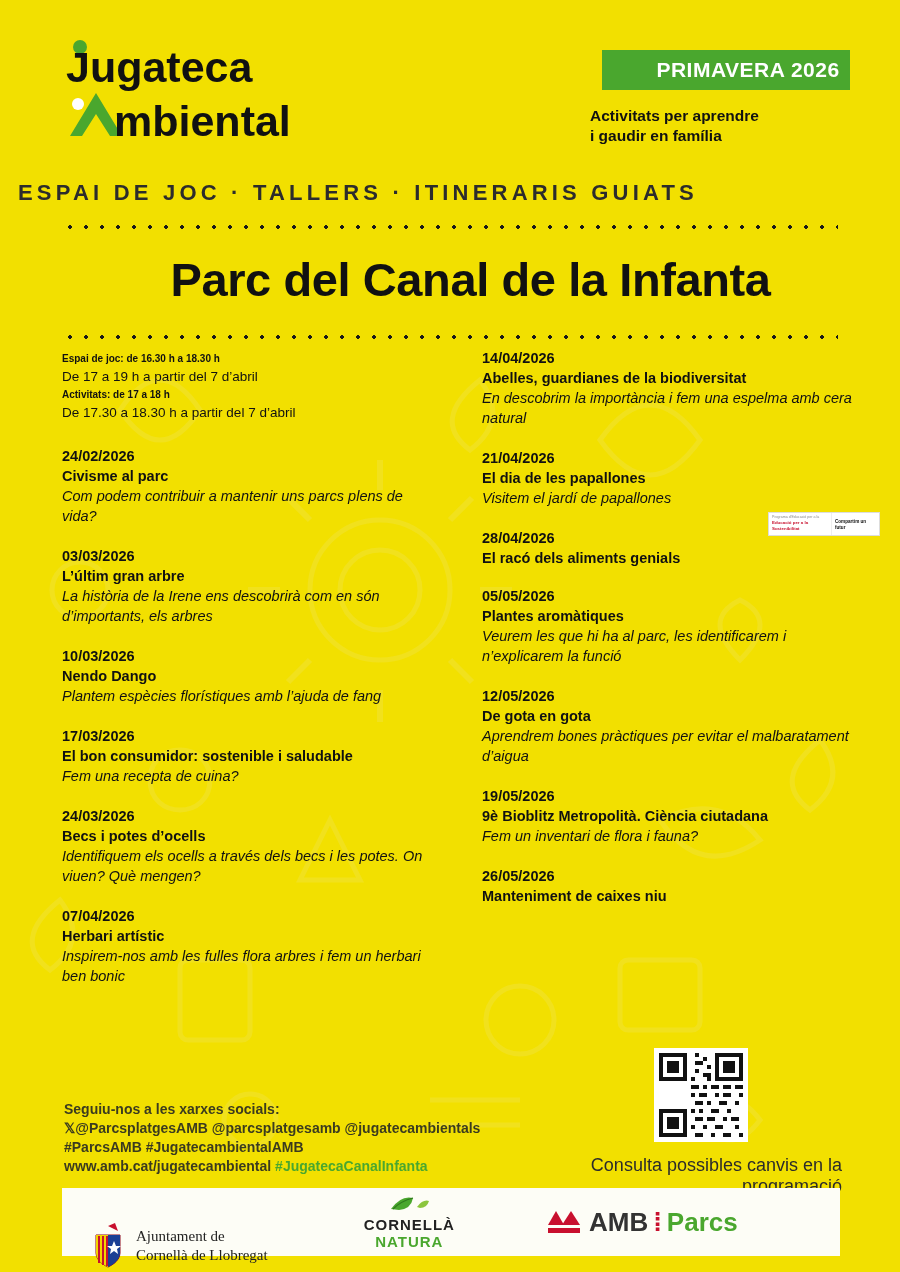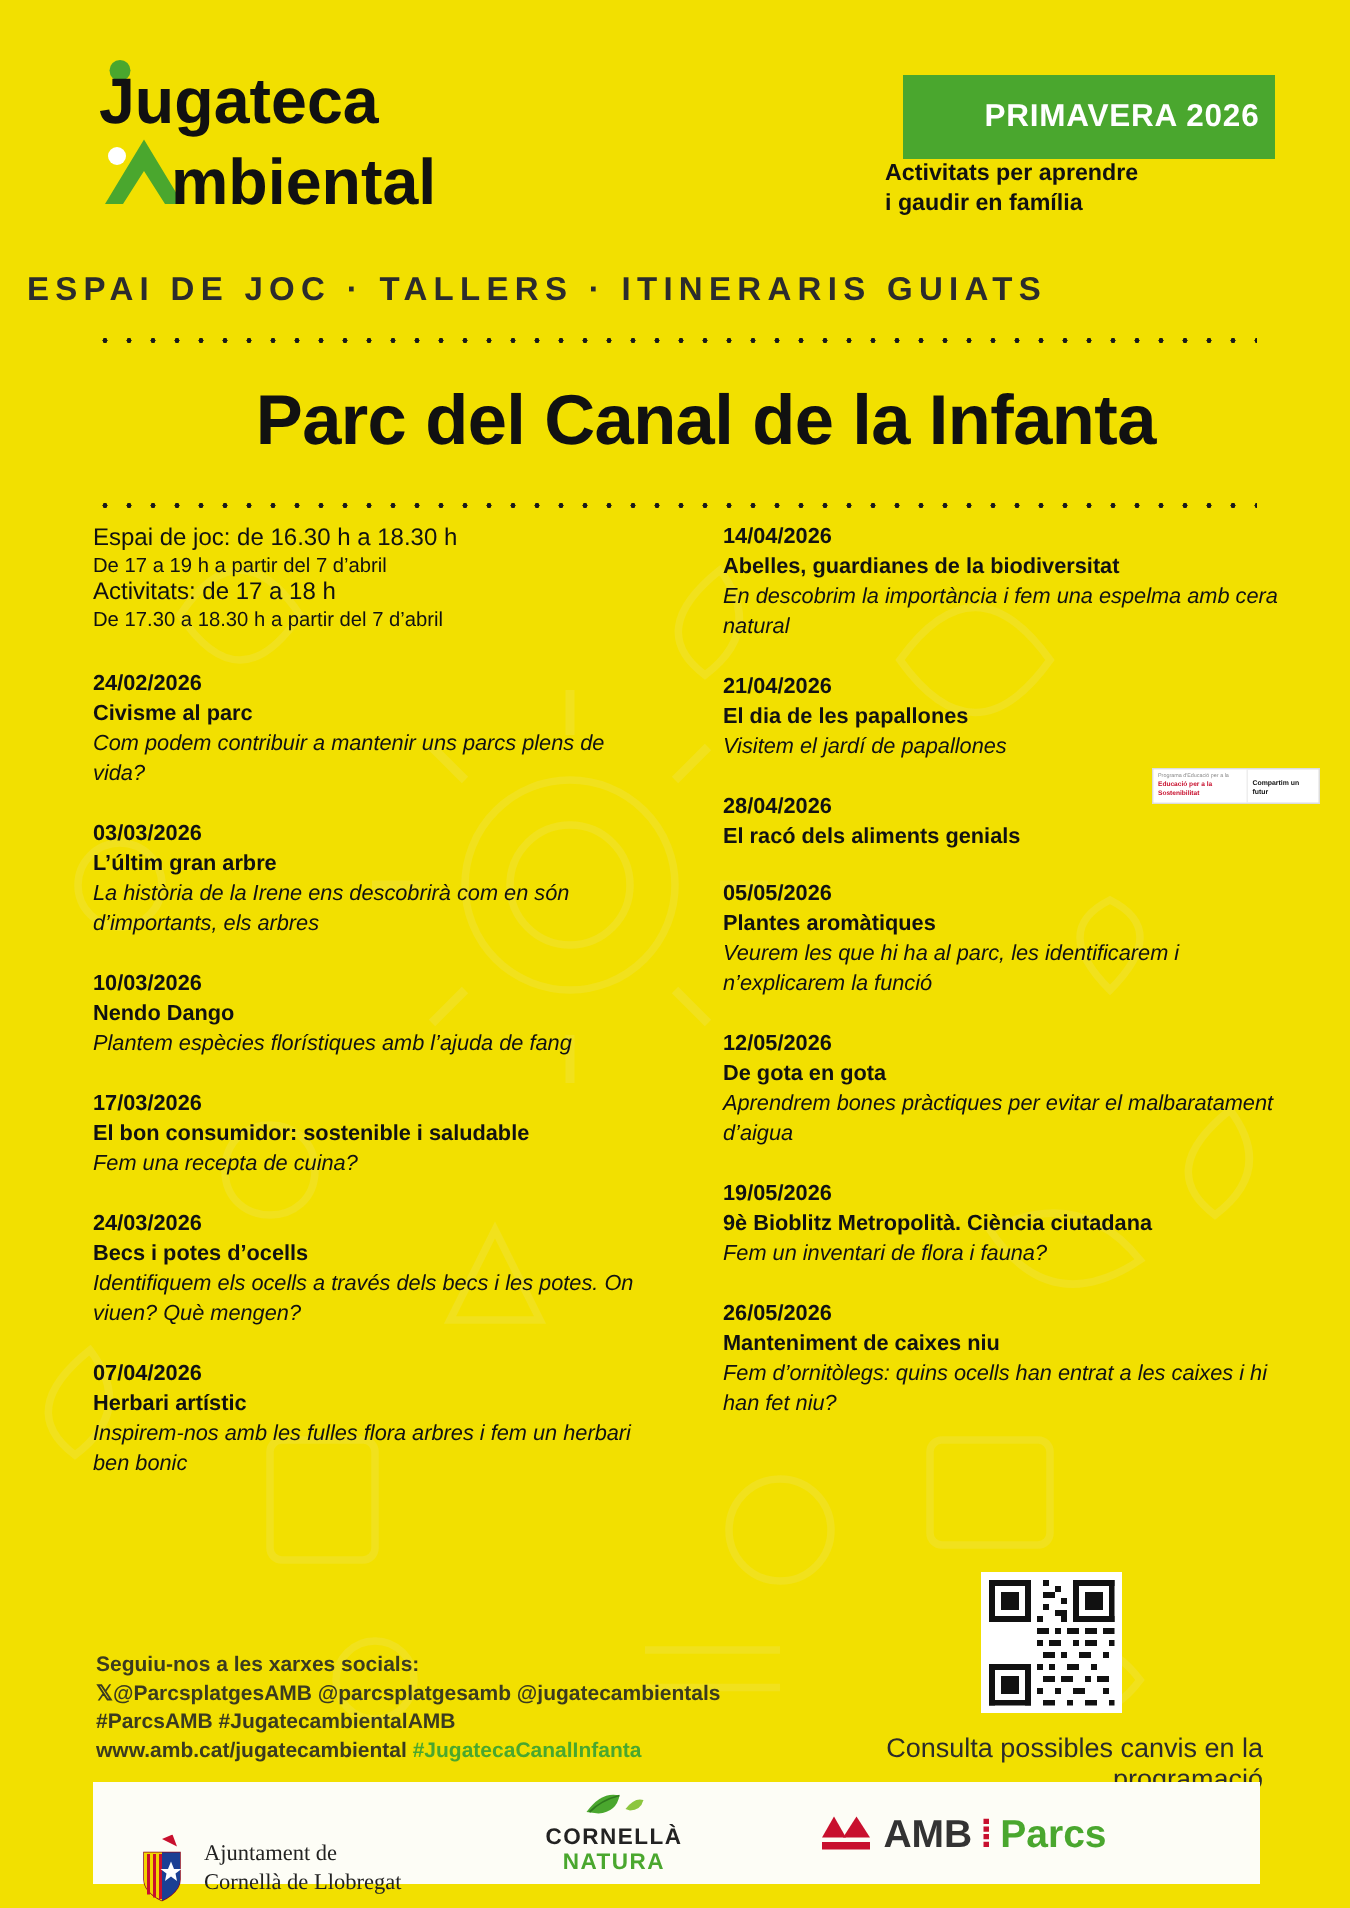--- a/index.html
+++ b/index.html
@@ -27,21 +27,21 @@
   
   .logo {
     position: absolute;
     left: 66px; top: 38px;
     width: 330px; height: 110px;
   }
 
   .season-badge {
     position: absolute;
     right: 50px; top: 50px;
-    width: 248px; height: 56px;
+    width: 248px; height: 40px;
     background: #4aa72e;
     display: flex; align-items: center; justify-content: center; padding-left: 44px;
   }
   .season-badge span {
     color: #fff;
     font-weight: bold;
     font-size: 21px;
     letter-spacing: 0.5px;
   }
   .season-sub {
@@ -97,21 +97,21 @@
   }
   .col {
     position: absolute;
     top: 0;
     width: 370px;
   }
   .col-left { left: 0; }
   .col-right { left: 420px; }
 
   .sched-line { font-size: 13.5px; line-height: 18px; color: #111; }
-  .sched-line.b { font-weight: normal; font-size: 16px; }
+  .sched-line.b { font-weight: bold; font-size: 10px; }
   .sched-block { margin-bottom: 26px; }
 
   .entry { margin-bottom: 22px; position: relative; }
   .entry .date {
     font-weight: bold;
     font-size: 14.5px;
     color: #111;
     margin-bottom: 4px;
   }
   .entry .name {
@@ -353,21 +353,20 @@
         <div class="desc">Aprendrem bones pràctiques per evitar el malbaratament d’aigua</div>
       </div>
       <div class="entry">
         <div class="date">19/05/2026</div>
         <div class="name">9è Bioblitz Metropolità. Ciència ciutadana</div>
         <div class="desc">Fem un inventari de flora i fauna?</div>
       </div>
       <div class="entry">
         <div class="date">26/05/2026</div>
         <div class="name">Manteniment de caixes niu</div>
-        <div class="desc">Fem d’ornitòlegs: quins ocells han entrat a les caixes i hi han fet niu?</div>
       </div>
     </div>
   </div>
 
   <div class="qr">
     <svg width="84" height="84" viewBox="0 0 21 21" shape-rendering="crispEdges">
       <rect width="21" height="21" fill="#fff"></rect>
       <g fill="#111">
         <rect x="0" y="0" width="7" height="1"></rect>
           <rect x="0" y="6" width="7" height="1"></rect>

